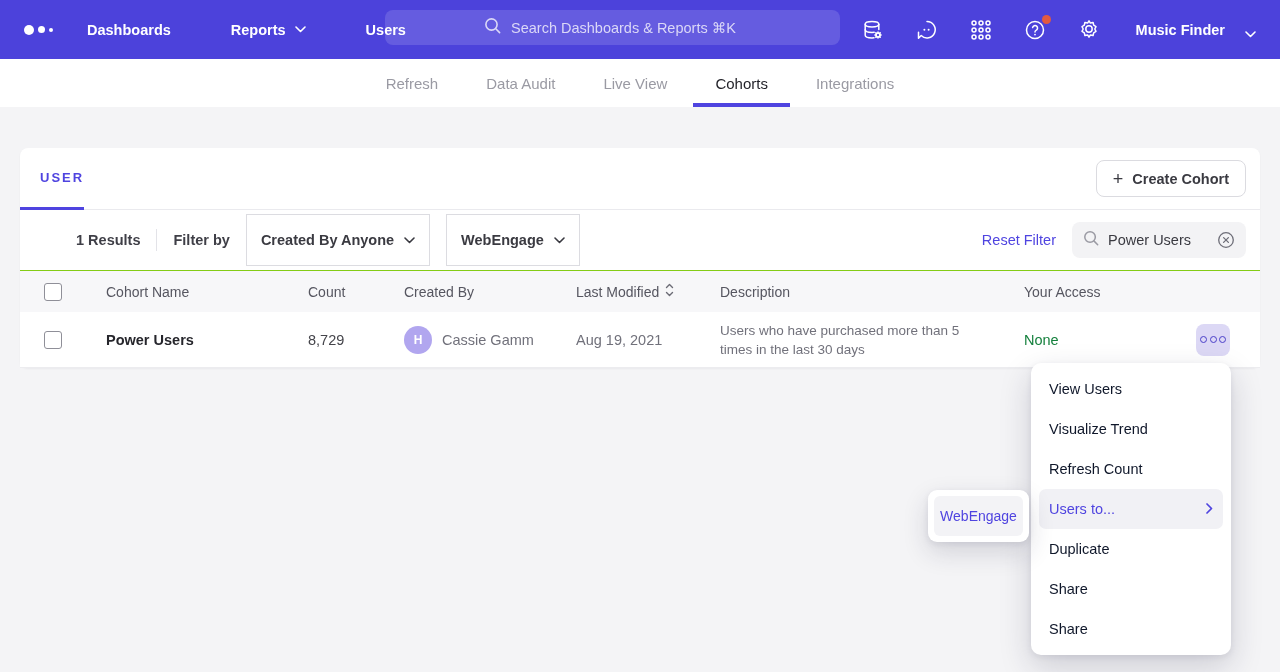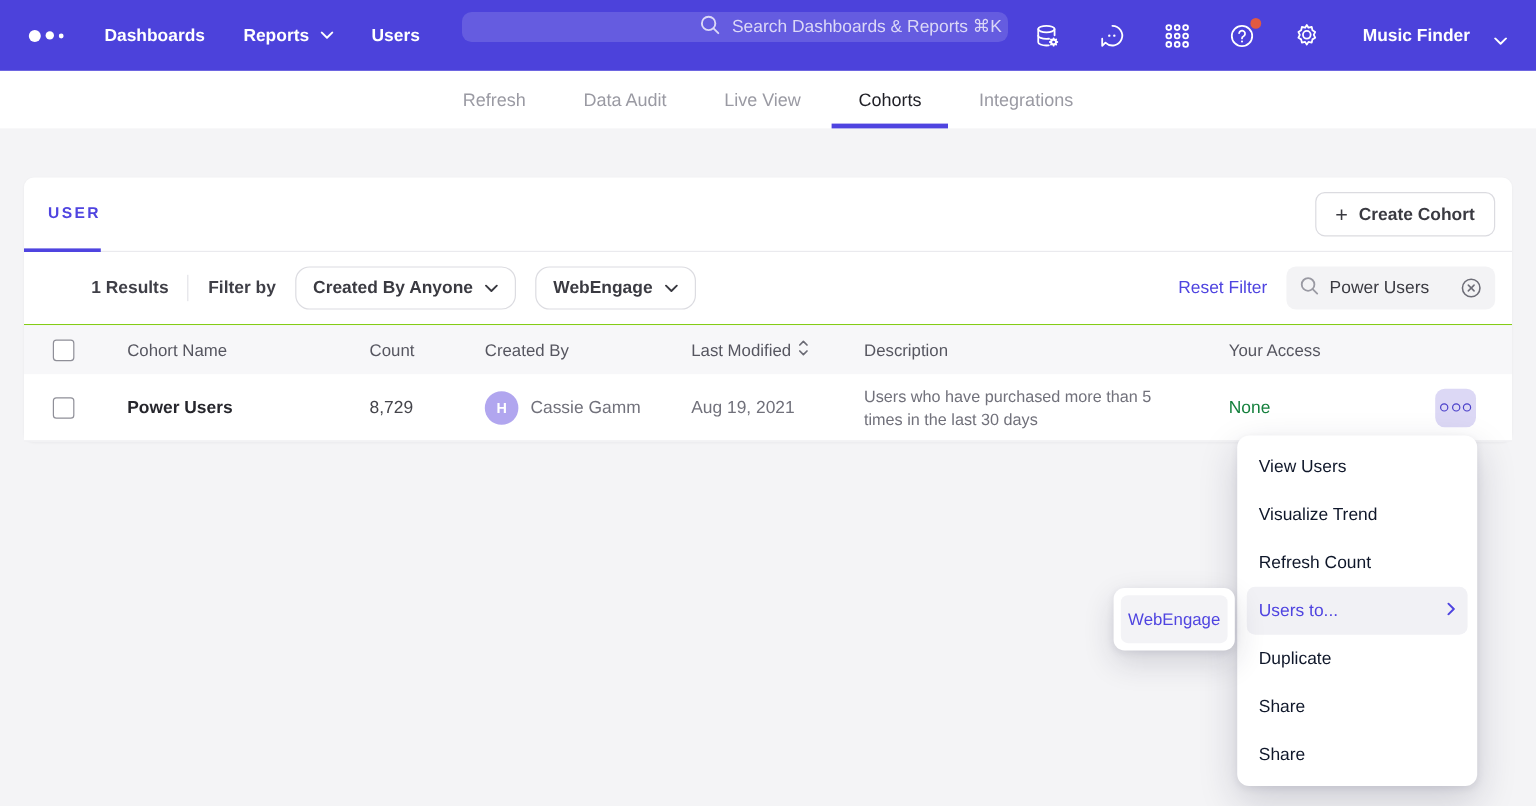--- a/index.html
+++ b/index.html
@@ -15,28 +15,28 @@
   .topnav {
     height:59px; background:#4C42DB;
     display:flex; align-items:center;
     padding:0 24px; position:relative;
   }
   .logo { display:flex; align-items:center; gap:4px; margin-right:34px; }
   .logo i { background:#fff; border-radius:50%; display:block; }
   .logo i:nth-child(1){ width:10px; height:10px; }
   .logo i:nth-child(2){ width:7px;  height:7px;  }
   .logo i:nth-child(3){ width:4px;  height:4px;  }
-  .nav-items { display:flex; align-items:flex-start; gap:32px; }
+  .nav-items { display:flex; align-items:flex-start; gap:60px; }
   .nav-item { color:#fff; font-size:14.5px; font-weight:600; display:flex; align-items:center; gap:9px; cursor:pointer; }
   .caret svg { display:block; }
 
   .nav-search {
-    position:absolute; left:385px; top:10px; width:455px; height:25px;
+    position:absolute; left:385px; top:10px; width:455px; height:35px;
     background:rgba(255,255,255,0.14); border-radius:8px;
-    display:flex; align-items:center; justify-content:flex-end; gap:10px;
+    display:flex; align-items:center; justify-content:center; gap:10px;
   }
   .nav-search input {
     background:transparent; border:none; outline:none;
     color:#DBD8F7; font-size:14.5px; font-family:"Liberation Sans",sans-serif;
     width:230px;
   }
   .nav-search input::placeholder { color:#DBD8F7; opacity:1; }
 
   .nav-right { margin-left:auto; display:flex; align-items:center; gap:28px; }
   .nav-icon { width:26px; height:26px; display:flex; align-items:center; justify-content:center; position:relative; cursor:pointer; }
@@ -67,21 +67,21 @@
     font-size:14.5px; font-weight:600; color:#3A3A41; cursor:pointer;
     font-family:"Liberation Sans",sans-serif;
   }
   .plus { font-size:18px; font-weight:400; line-height:1; color:#3A3A41; }
 
   
   .filter-row { height:61px; display:flex; align-items:center; gap:16px; padding:0 14px 0 56px; border-bottom:1px solid #84cc16; }
   .results-count, .filter-by { font-size:14.5px; font-weight:700; color:#3F3F47; }
   .vdiv { width:1px; height:22px; background:#E3E3E8; }
   .drop-btn {
-    height:36px; border:1px solid #DCDCE1; border-radius:12px; background:#fff;
+    height:52px; border:1px solid #DCDCE1; border-radius:0; background:#fff;
     display:flex; align-items:center; gap:10px; padding:0 14px;
     font-size:14.5px; font-weight:600; color:#3A3A41; cursor:pointer;
   }
   .spacer { flex:1; }
   .reset-link { color:#4F44E0; font-size:14.5px; cursor:pointer; }
   .table-search {
     width:174px; height:36px; background:#F3F3F5; border-radius:8px;
     display:flex; align-items:center; gap:9px; padding:0 11px;
   }
   .table-search input {

